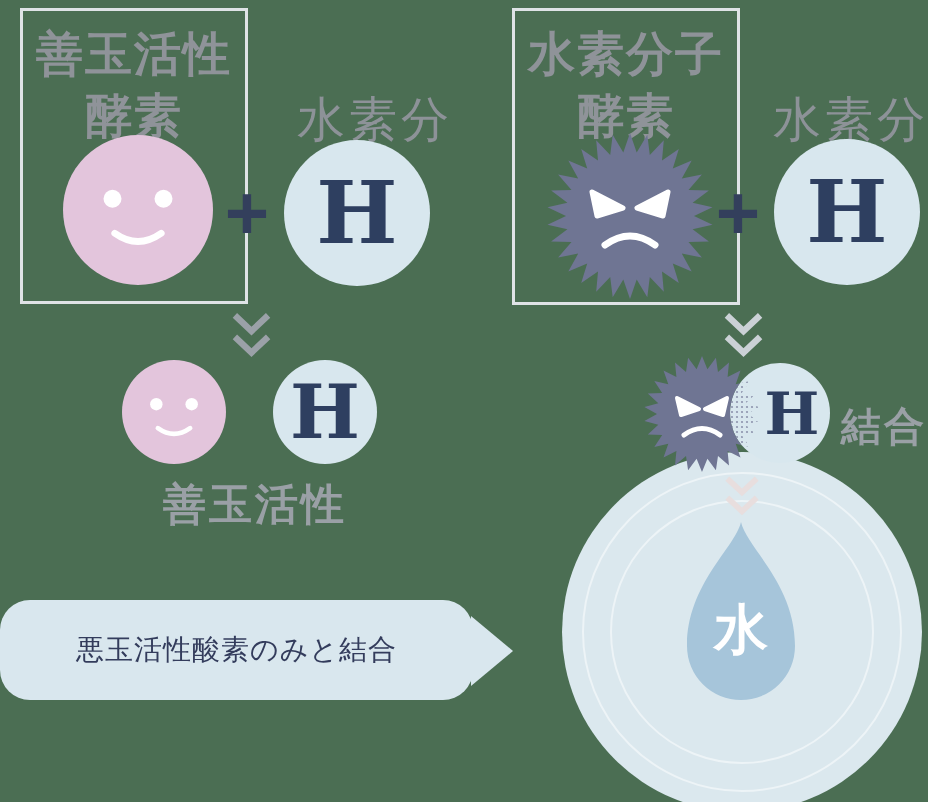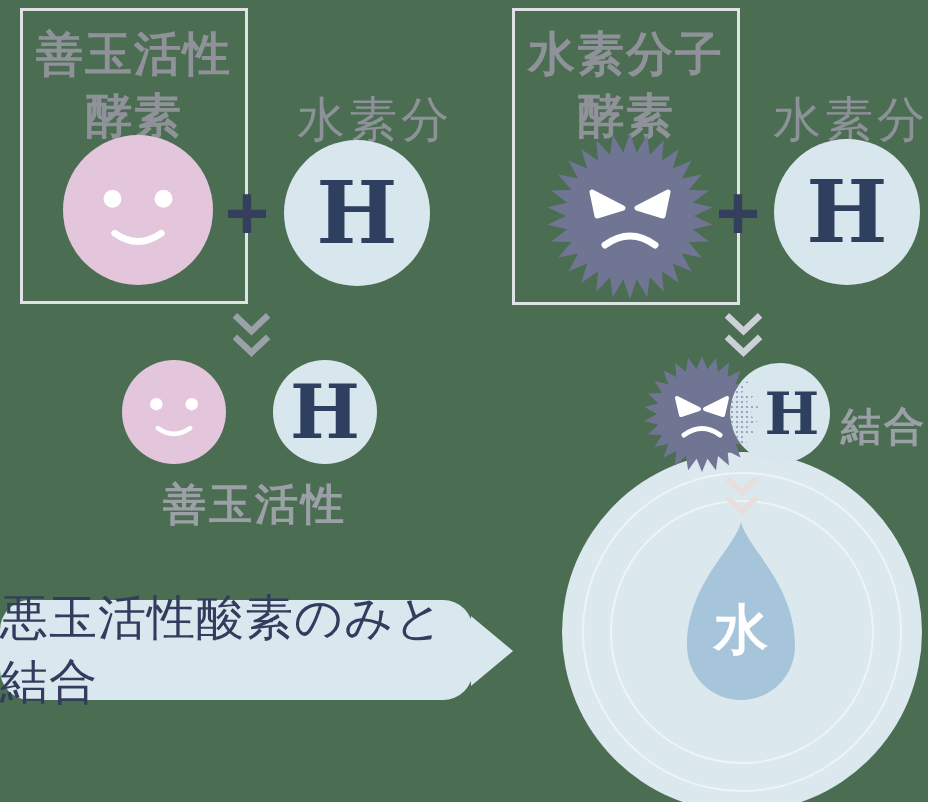--- a/index.html
+++ b/index.html
@@ -36,21 +36,21 @@
   .chev-faint{color:var(--chev_faint,#e8dede);}
   .gray-caption{
     text-align:center;font-weight:bold;letter-spacing:3px;
     color:var(--caption_gray,#9aa0a6);
   }
   .big-circle{background:var(--big_circle,#dbe8ee);border-radius:50%;}
   .ring{position:absolute;border:2px solid var(--ring,rgba(255,255,255,0.5));border-radius:50%;}
   .bubble{
     background:var(--bubble,#d9e7ee);border-radius:30px;
     display:flex;align-items:center;justify-content:center;
-    font-size:48px;letter-spacing:1px;color:var(--bubble_text,#333c5c);
+    font-size:28px;letter-spacing:1px;color:var(--bubble_text,#333c5c);
   }
   .bubble-tail{
     width:0;height:0;
     border-top:35px solid transparent;border-bottom:35px solid transparent;
     border-left:42px solid var(--bubble,#d9e7ee);
   }
   .fill-pink{fill:var(--pink,#e3c5dc);}
   .fill-slate{fill:var(--slate,#6f7593);}
   .fill-lightblue{fill:var(--light_blue,#d8e7ee);}
   .fill-drop{fill:var(--drop,#a6c5da);}

